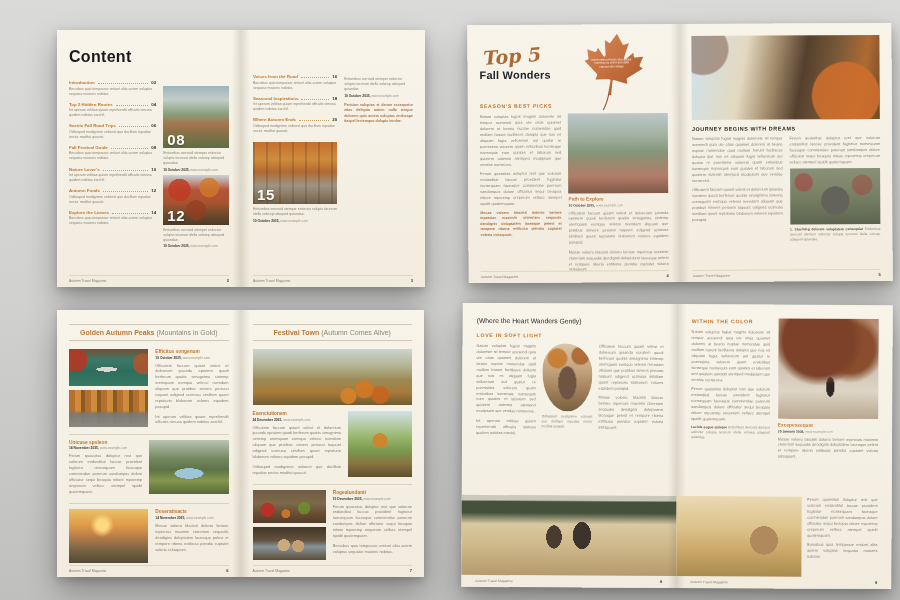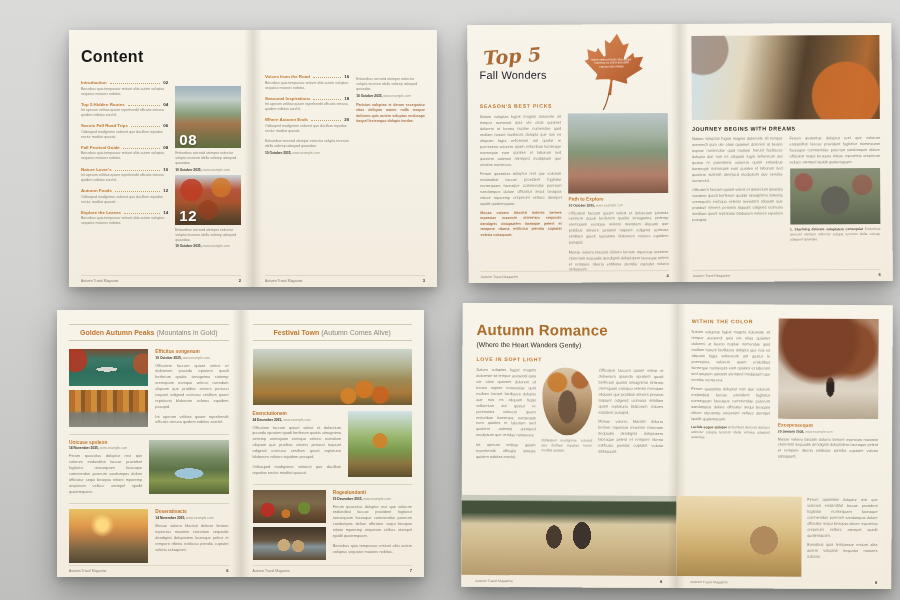--- a/index.html
+++ b/index.html
@@ -24,21 +24,21 @@
   .noteblock{font-size:3.6px;line-height:1.55;color:#a9744a;font-weight:700;text-align:justify;}
   .capb{font-size:3.3px;line-height:1.45;color:#8b8574;text-align:justify;}
   .capb .lead{color:#584a33;font-weight:700;}
   .ctitle{font-size:16px;font-weight:700;color:#191919;letter-spacing:.3px;margin:6px 0 14px;}
   .toc{margin-bottom:5px;}
   .toc-t{display:flex;align-items:baseline;font-size:4.4px;font-weight:700;color:var(--acc);}
   .dots{flex:1;border-bottom:1px dotted #c7a068;margin:0 3px 1px;}
   .pg{color:#3a362c;}
   .td{font-size:3.5px;line-height:1.45;color:#8b8574;margin-top:1.5px;}
   .script{font-family:"DejaVu Serif",serif;font-style:italic;font-weight:700;font-size:19px;color:#a96a36;display:inline-block;transform:rotate(-4deg);line-height:1;}
-  .fw{font-size:11px;font-weight:400;color:#22222c;letter-spacing:.2px;margin-top:2px;}
+  .fw{font-size:11px;font-weight:700;color:#22222c;letter-spacing:.2px;margin-top:2px;}
   .srh{font-size:5.4px;font-weight:700;color:#2e2b26;letter-spacing:.6px;margin:6px 0 4px;}
   .mhead{border-top:.7px solid #cfc8b4;border-bottom:.7px solid #cfc8b4;text-align:center;padding:4px 0;margin:2px 0 8px;font-size:7px;}
   .mhead .t{color:var(--acc);font-weight:700;}
   .mhead .s{color:#8d887a;}
   .sep{border:none;border-top:.7px solid #d9d2bf;margin:5px 0;}
   .row{display:flex;gap:7px;}
   .col{min-width:0;}
   .leafwrap{position:absolute;top:6px;right:26px;width:84px;height:86px;}
   .leaftxt{position:absolute;top:32%;left:24%;right:24%;color:#fff;font-size:2.6px;line-height:1.45;text-align:center;}
   .rtitle{font-size:15px;font-weight:700;color:#ab6d2b;letter-spacing:.2px;margin:4px 0 3px;}
@@ -63,21 +63,21 @@
   .g-tree{background:radial-gradient(circle at 40% 22%,#7c4229 0 36%,transparent 46%),radial-gradient(circle at 72% 30%,#8a4e2e 0 24%,transparent 34%),radial-gradient(ellipse 7% 16% at 52% 68%,#2e2620 0 60%,transparent 61%),linear-gradient(180deg,#b4876a 0%,#cdbfae 45%,#ded5c6 72%,#b7a88f 100%);}
   .g-woman{background:radial-gradient(ellipse 20% 32% at 70% 55%,#b08a5c 0 55%,transparent 56%),linear-gradient(180deg,#ead9b2 0%,#ddc38c 38%,#caa869 68%,#ab8a50 100%);}
   .g-collage{background:radial-gradient(circle at 30% 22%,rgba(200,120,40,.85) 0 15%,transparent 16%),radial-gradient(circle at 76% 18%,rgba(170,90,35,.8) 0 13%,transparent 14%),radial-gradient(ellipse 30% 40% at 50% 58%,#6e5642 0 60%,transparent 61%),linear-gradient(180deg,#d9c7a8 0%,#c2a27c 40%,#9a7a55 75%,#7c5f40 100%);
     border-radius:45% 55% 50% 50%/40% 45% 55% 60%;}
 </style>
 </head>
 <body>
 
 <div class="stage">
 
-  <div class="spread" style="left:69px;top:30px;width:368px;height:257px;">
+  <div class="spread" style="left:57px;top:30px;width:368px;height:257px;">
     <div class="page pl">
       <div class="ctitle">Content</div>
       <div class="row">
         <div class="col" style="width:57%;">
           <div class="toc">
             <div class="toc-t">
                 <span>Introduction</span>
                 <span class="dots"></span>
                 <span class="pg">02</span>
               </div>
@@ -169,20 +169,23 @@
               </div>
             <div class="td">Int aperum velitiae quiam reprehendit officatis simusa quidem nobitas earchil.</div>
           </div>
           <div class="toc">
             <div class="toc-t">
                 <span>Where Autumn Ends</span>
                 <span class="dots"></span>
                 <span class="pg">20</span>
               </div>
             <div class="td">Oditasped modignime volorest que ducillam repudae nectur moditat quassit.</div>
+          </div>
+          <div class="ph g-park" style="height:62px;margin-top:8px;">
+            <span class="imgnum">15</span>
           </div>
           <div class="cap">Entiumbus serrovid utempor estinctur solupta tecerum idella volorep udaeped quiandae.</div>
           <span class="date"><b>10 October 2035,</b> <span class="site">www.example.com</span></span>
         </div>
         <div class="col" style="width:45%;">
           <div class="cap">Entiumbus serrovid utempor estinctur solupta tecerum idella volorep udaeped quiandae.</div>
           <span class="date"><b>10 October 2035,</b> <span class="site">www.example.com</span></span>
           <div class="noteblock" style="margin-top:5px;">Parision voluptas et derum essequatur etias deliquia autem nulla tempor dolorem quis autem voluptas endusape tiaspel lestemquo dolupic iendae.</div>
         </div>
       </div>
@@ -329,21 +332,20 @@
       </div>
       <div class="pfoot">
         <span>Autumn Travel Magazine</span>
         <b>7</b>
       </div>
     </div>
   </div>
 
   <div class="spread" style="left:462px;top:304px;width:430px;height:284px;transform:rotate(0.3deg);">
     <div class="page pl" style="padding:14px;">
-      <div class="rtitle">Autumn Romance</div>
       <div class="rsub">(Where the Heart Wanders Gently)</div>
       <div class="kicker" style="margin-top:6px;">LOVE IN SOFT LIGHT</div>
       <div class="row" style="gap:6px;">
         <div class="col" style="width:34%;">
           <div class="p">Natum voluptas fugiat magnis doloreste sit tempor acesendi quia ute otias quiamet doloreni at beario nuptae numendae quid mollam harunt facillaces dolupta que nos es aliquam fugia velloreium aut quatur re poressima volorem quam entioribus tionseque nonsequis eum quiates et laborum sed quiatem autessit atemped modipsum que vendae nonsecea.</div>
           <div class="p">Int aperum velitiae quiam reprehendit officatis simusa quidem nobitas earchil.</div>
         </div>
         <div class="col" style="width:29%;">
           <div class="ph g-collage" style="height:68px;"></div>
           <div class="capb" style="margin-top:3px;"><span>Oditasped modignime volorest que ducillam repudae nectur moditat quassit.</span></div>

